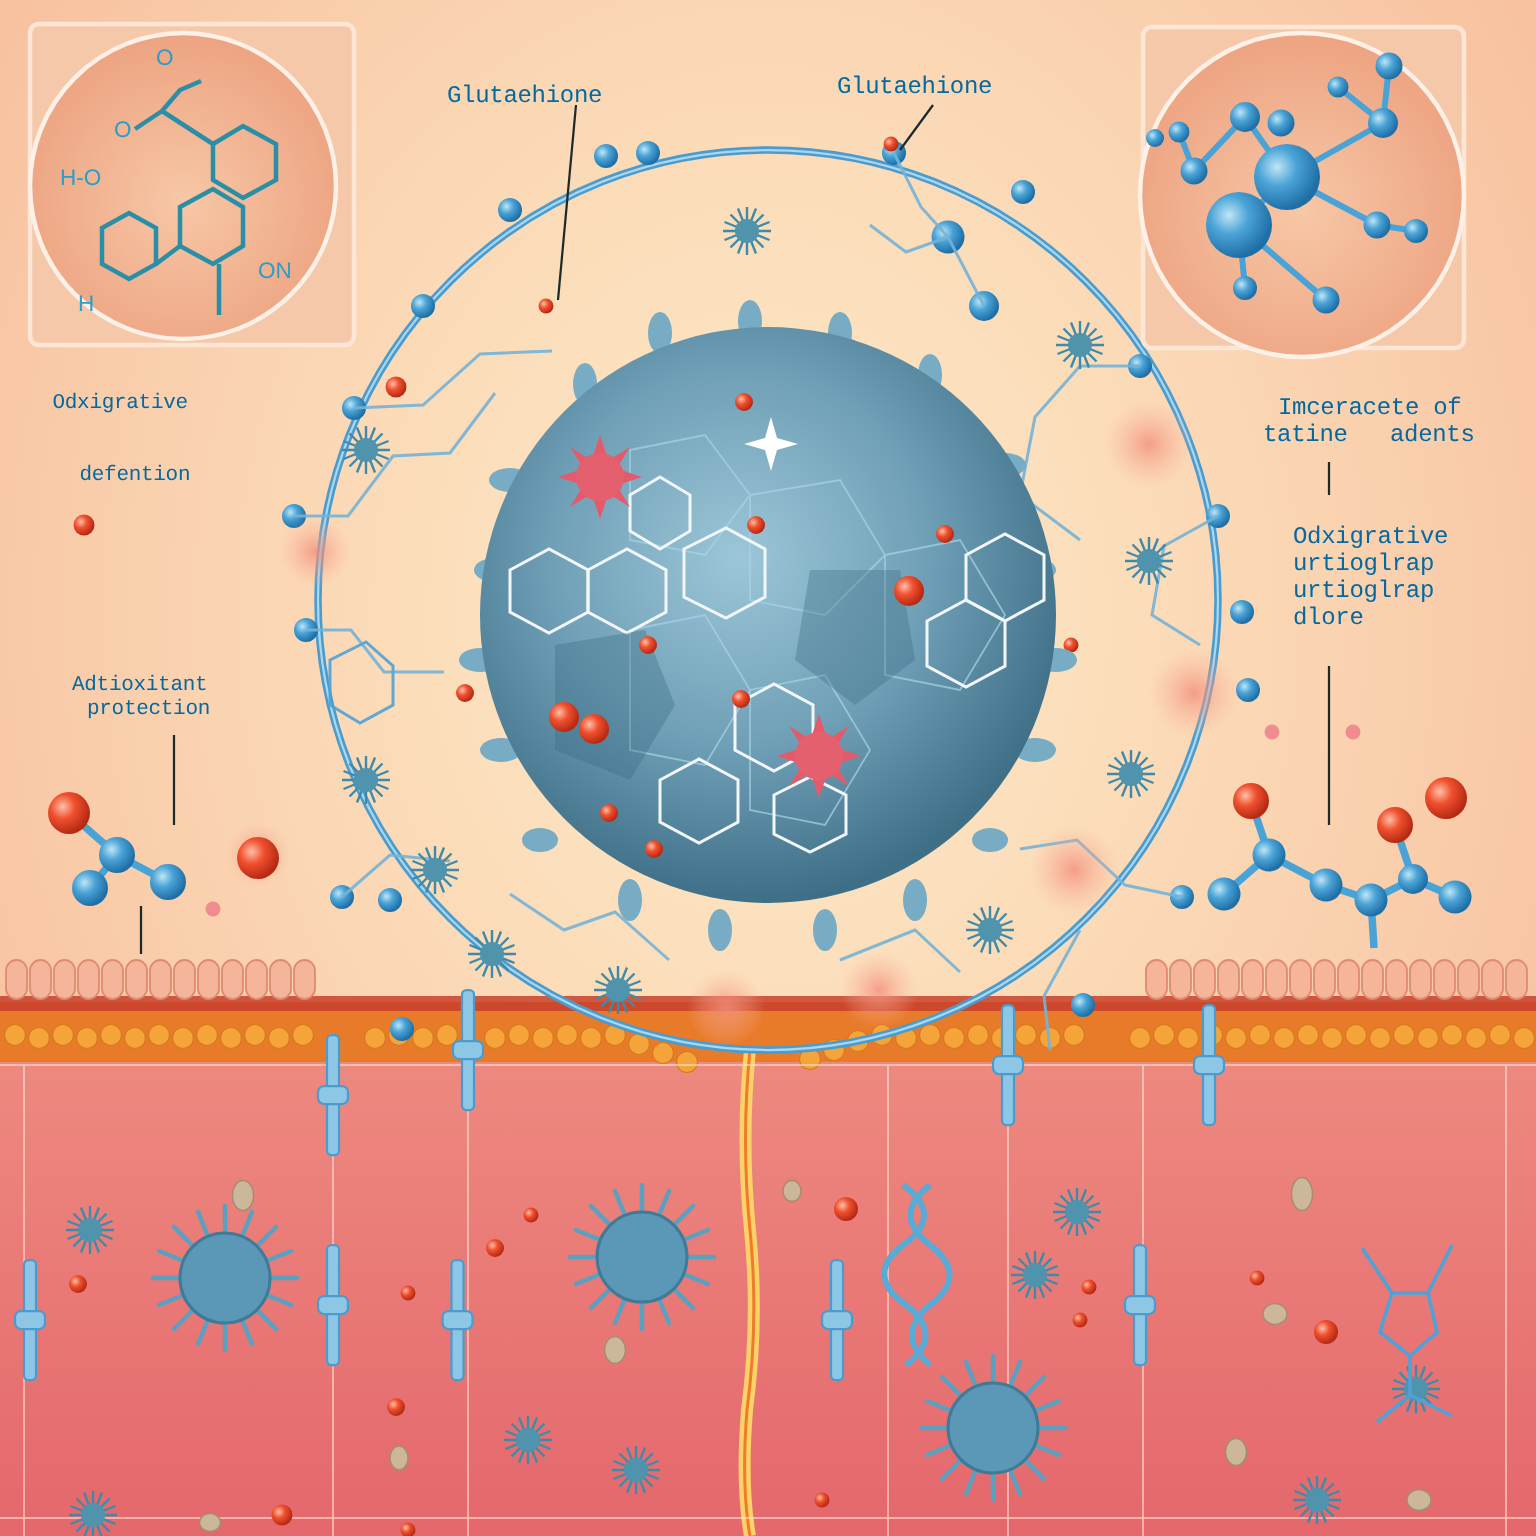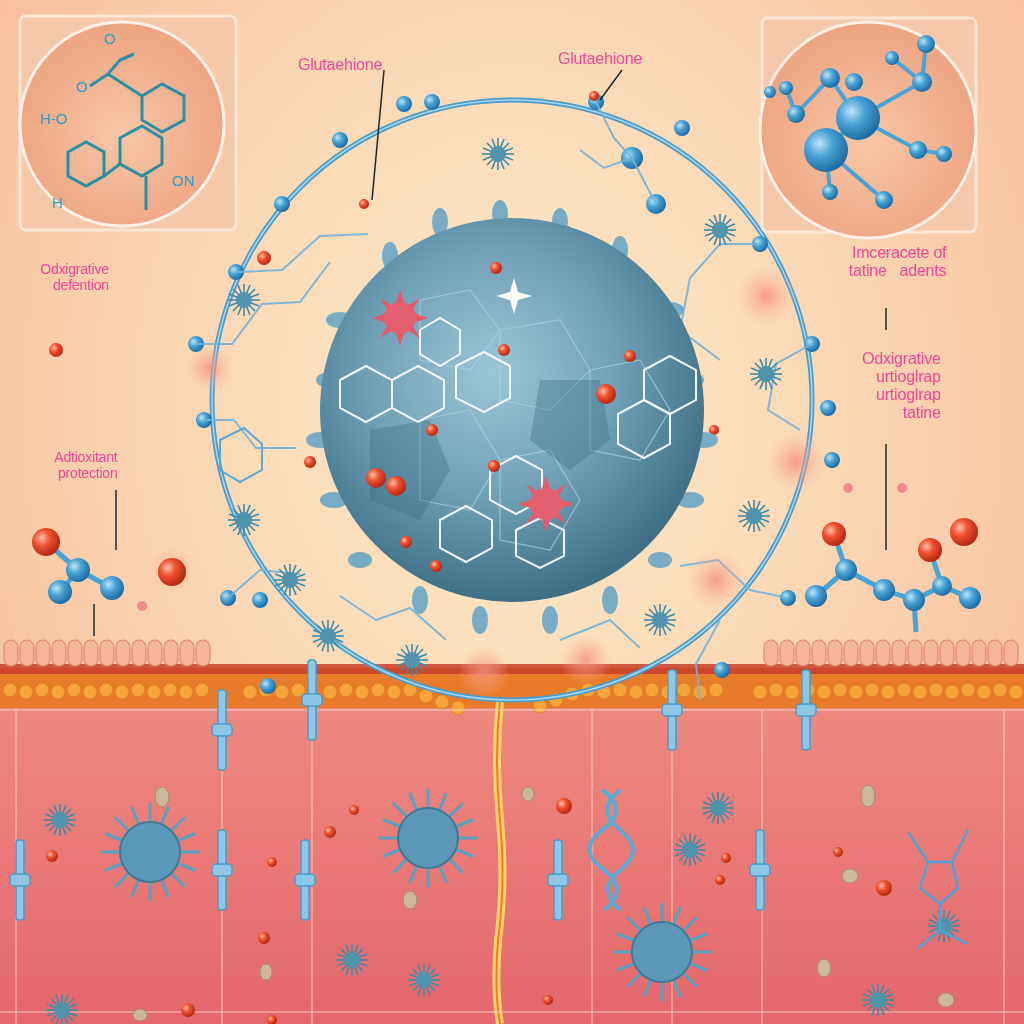--- a/index.html
+++ b/index.html
@@ -1,20 +1,20 @@
 <!DOCTYPE html>
 <html><head>
 <meta charset="utf-8">
 <style>
   html,body{margin:0;padding:0;}
   body{width:1024px;height:1024px;overflow:hidden;position:relative;
        background:radial-gradient(ellipse at 50% 40%, #fdebc8 0%, #fbd7b4 45%, #f6b897 100%);
        font-family:"Liberation Sans", sans-serif;}
   #scene{position:absolute;left:0;top:0;width:1024px;height:1024px;}
-  .label{position:absolute;color:#ec4899;font-family:Liberation Sans, sans-serif;line-height:1.12;letter-spacing:-0.2px;text-align:right;}
+  .label{position:absolute;color:#0369a1;font-family:Liberation Mono, monospace;line-height:1.12;letter-spacing:-0.2px;}
   .label.title{font-size:16px;}
   .label.side{font-size:14px;}
   .label.side-r{font-size:16px;}
   .chem-text{position:absolute;color:#2a9fc8;font-family:"Liberation Sans", sans-serif;font-size:15px;}
 </style>
 </head>
 <body>
 
 <svg id="scene" viewBox="0 0 1024 1024" xmlns="http://www.w3.org/2000/svg">
   <defs>
@@ -494,37 +494,37 @@
     <line x1="384" y1="70" x2="372" y2="200"></line>
       <line x1="622" y1="70" x2="600" y2="100"></line>
   </g>
 </svg>
 
 <div class="label title" style="left:298px;top:56px;">Glutaehione</div>
 <div class="label title" style="left:558px;top:50px;">Glutaehione</div>
 
 <div class="label side" style="left:35px;top:262px;">
   <div>Odxigrative</div>
-  <div style="padding-left:18px;">defention</div>
+  <div style="padding-left:18px;margin-top:32px;">defention</div>
 </div>
 
 <div class="label side" style="left:36px;top:450px;margin-left:12px;">
   <div>Adtioxitant</div>
   <div style="padding-left:10px;">protection</div>
 </div>
 
-<div class="label side-r" style="left:842px;top:244px;">
+<div class="label side-r" style="left:842px;top:264px;">
   <div style="padding-left:10px;">Imceracete of</div>
   <div style="white-space:pre;">tatine   adents</div>
 </div>
 
 <div class="label side-r" style="left:862px;top:350px;">
   <div>Odxigrative</div>
   <div>urtioglrap</div>
   <div>urtioglrap</div>
-  <div>tatine</div>
+  <div>dlore</div>
 </div>
 
 <div class="chem-text" style="left:104px;top:30px;">O</div>
 <div class="chem-text" style="left:76px;top:78px;">O</div>
 <div class="chem-text" style="left:40px;top:110px;">H-O</div>
 <div class="chem-text" style="left:172px;top:172px;">ON</div>
 <div class="chem-text" style="left:52px;top:194px;">H</div>
 
 </body></html>

